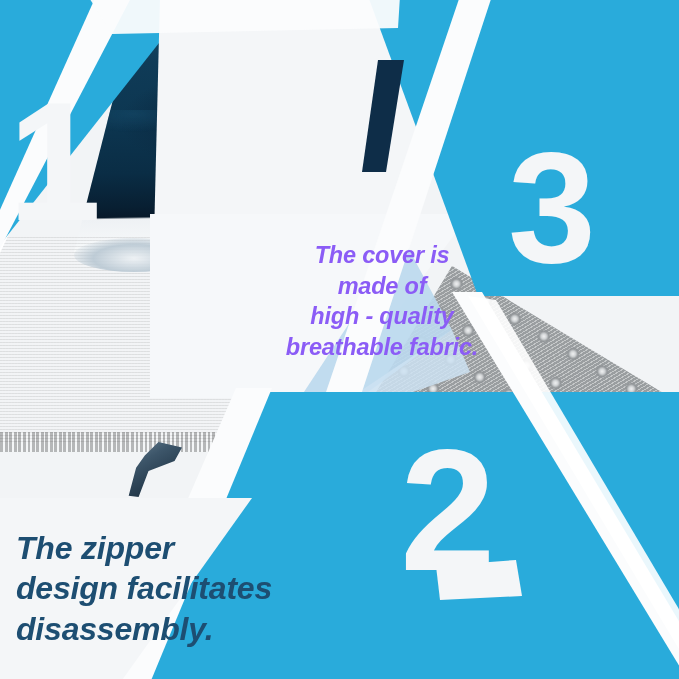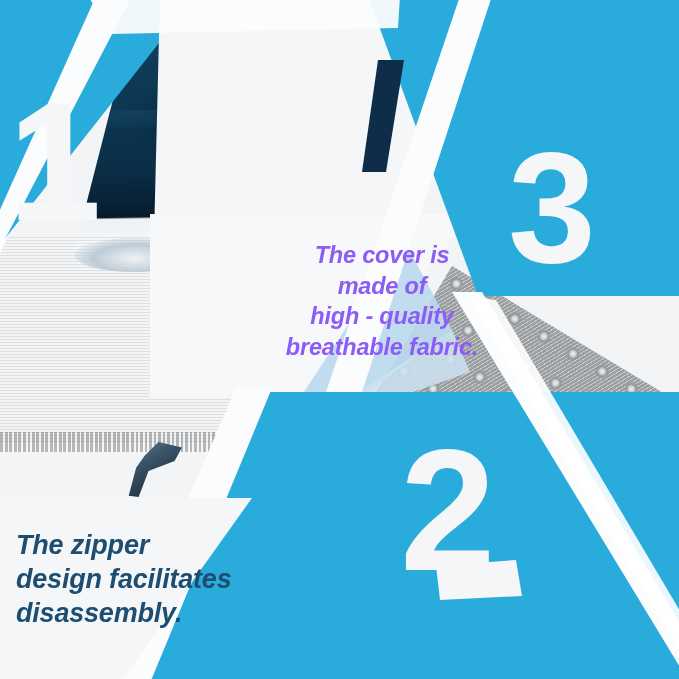--- a/index.html
+++ b/index.html
@@ -49,21 +49,21 @@
     text-align: center;
     line-height: 1.30;
     margin-left: 20px;
   }
 
   #txt-zipper {
     top: 528px;
     left: 16px;
     width: 330px;
     color: #1d4e72;
-    font-size: 27px;
+    font-size: 32px;
     text-align: left;
     line-height: 1.26;
   }
 
   
   .numeral {
     position: absolute;
     color: #f4f6f8;
     font-weight: bold;
     font-style: normal;

